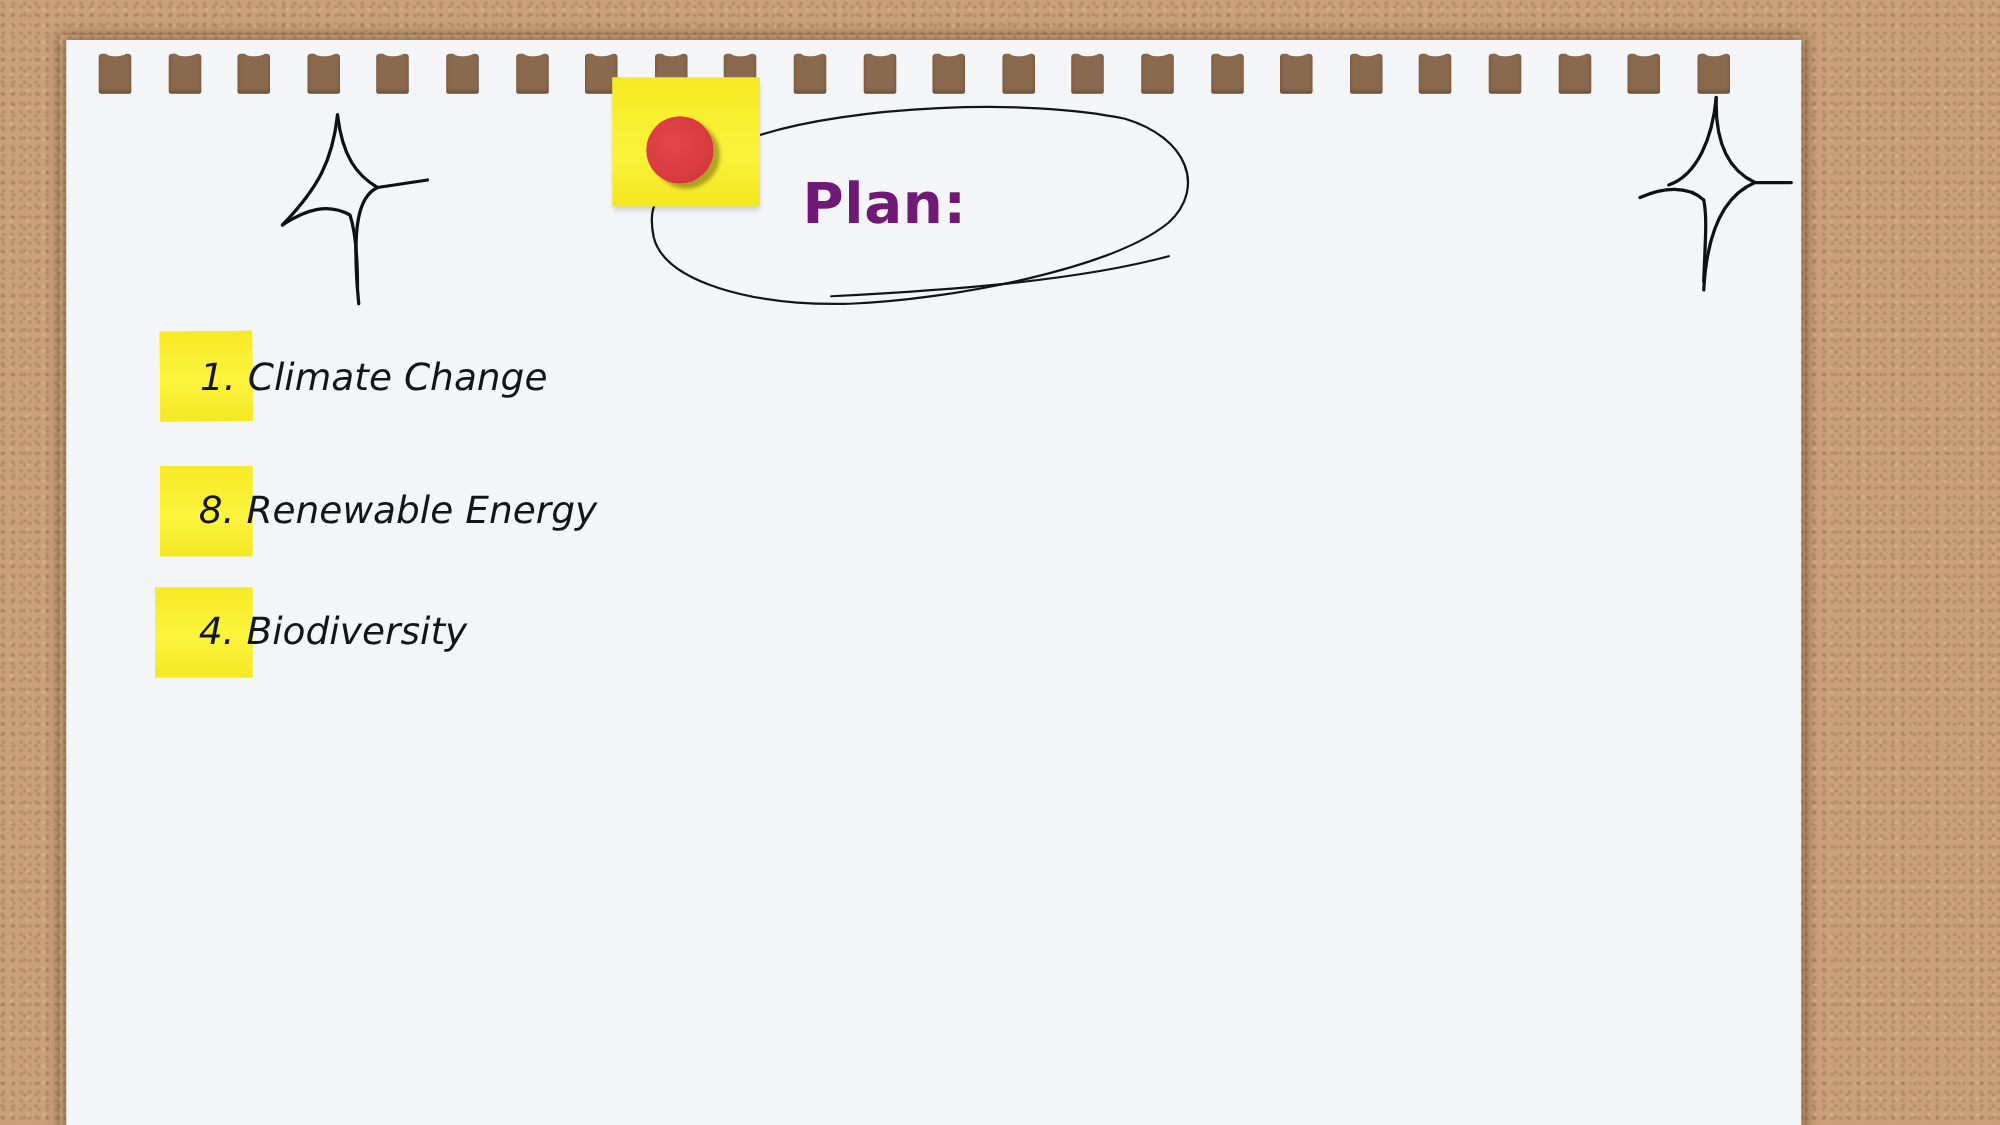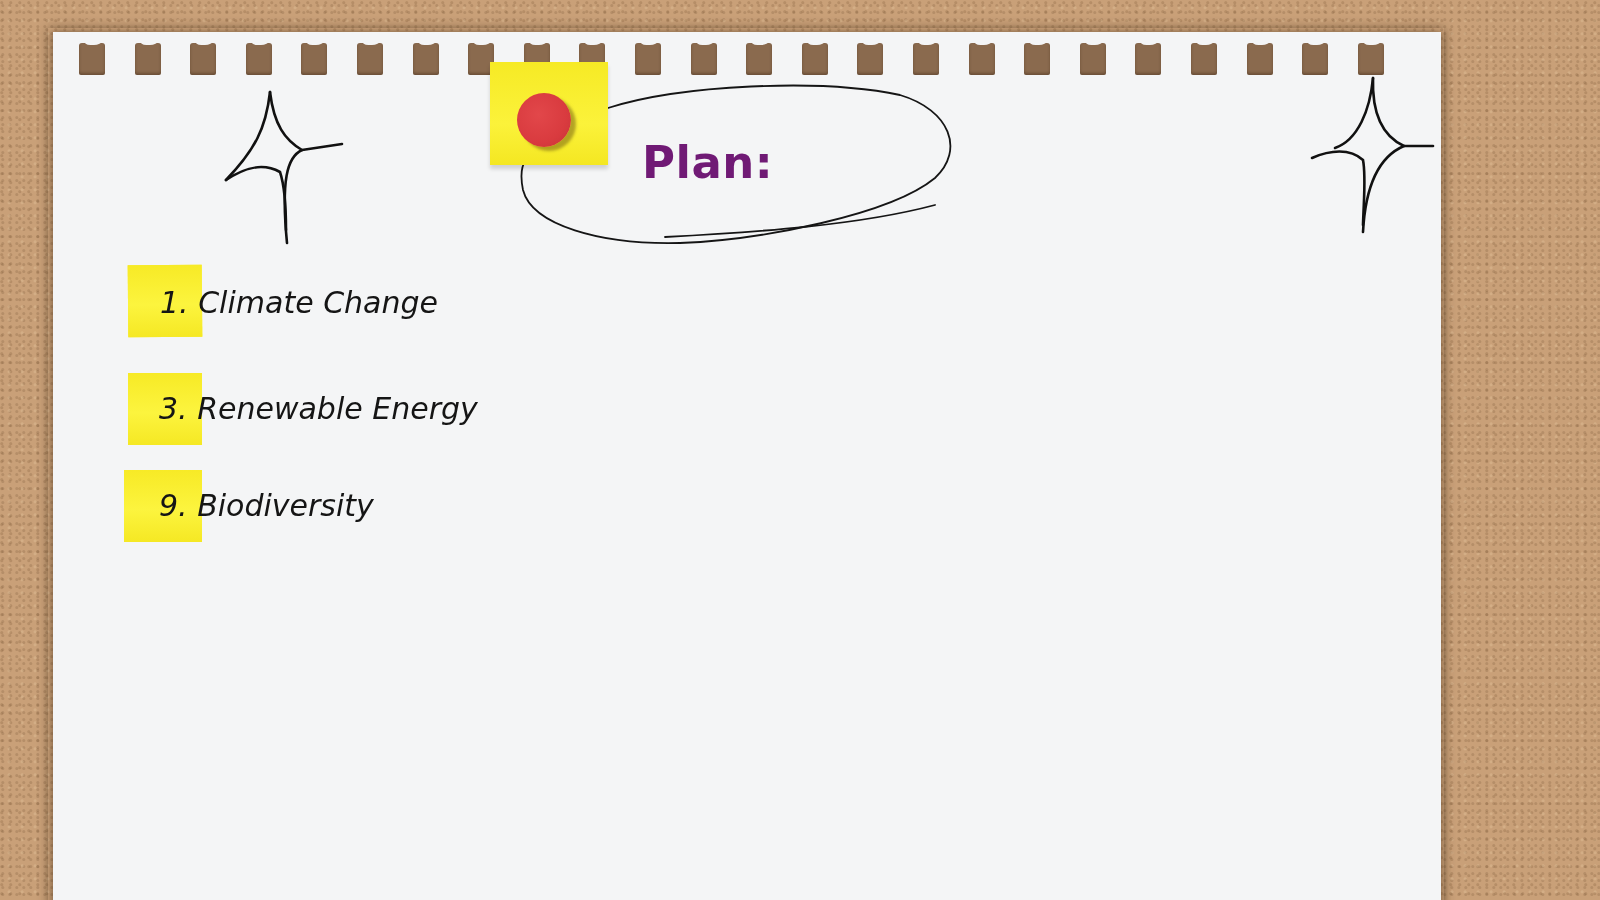--- a/index.html
+++ b/index.html
@@ -126,19 +126,19 @@
 
 <div class="title">Plan:</div>
 
 <div class="list">
   <div class="item" style="left:128px; top:267px;">
     <div class="sticky" style="left:0; top:-2px; transform:rotate(-0.5deg);"></div>
     <span class="label" style="left:32px;">1. Climate Change</span>
   </div>
   <div class="item" style="left:128px; top:373px;">
     <div class="sticky" style="left:0; top:0;"></div>
-    <span class="label" style="left:31px;">3. Renewable Energy</span>
+    <span class="label" style="left:31px;">8. Renewable Energy</span>
   </div>
   <div class="item" style="left:124px; top:470px;">
     <div class="sticky" style="left:0; top:0; width:78px;"></div>
-    <span class="label" style="left:35px;">9. Biodiversity</span>
+    <span class="label" style="left:35px;">4. Biodiversity</span>
   </div>
 </div>
 
 </body></html>

